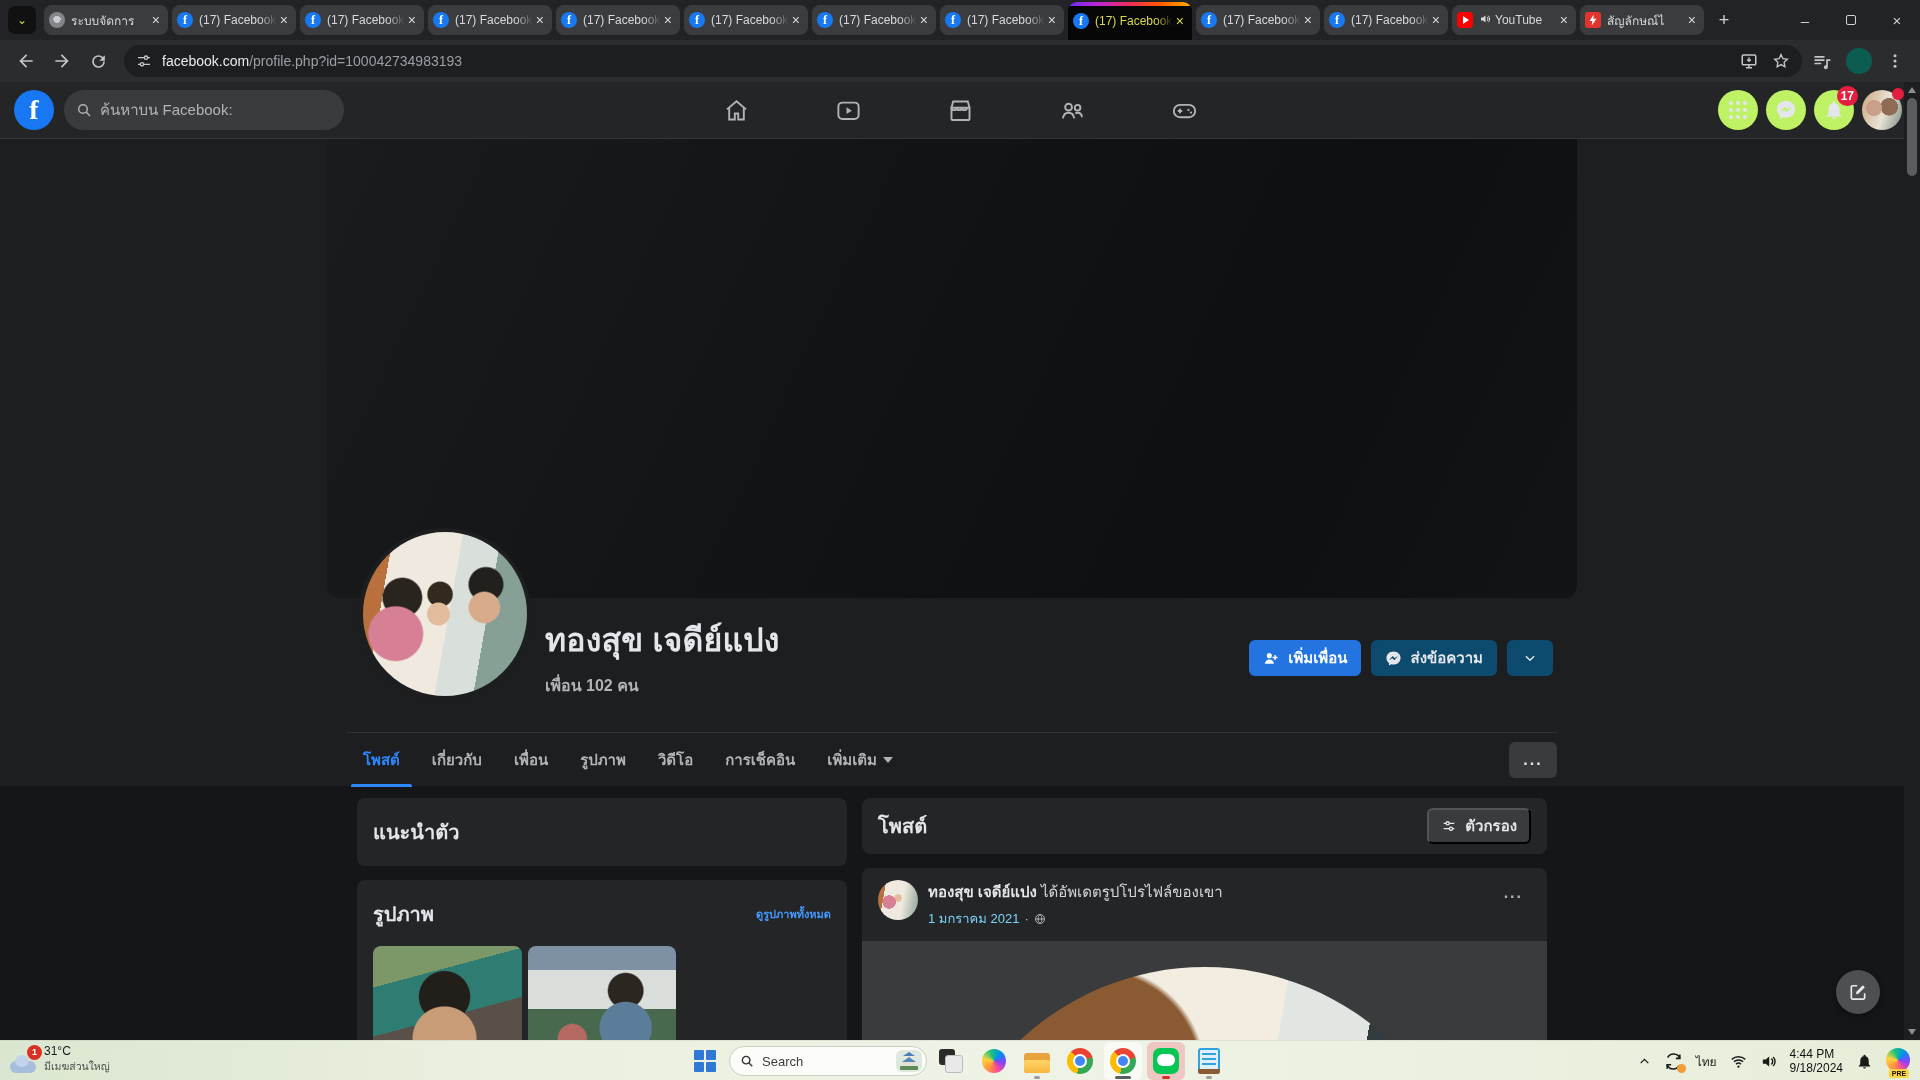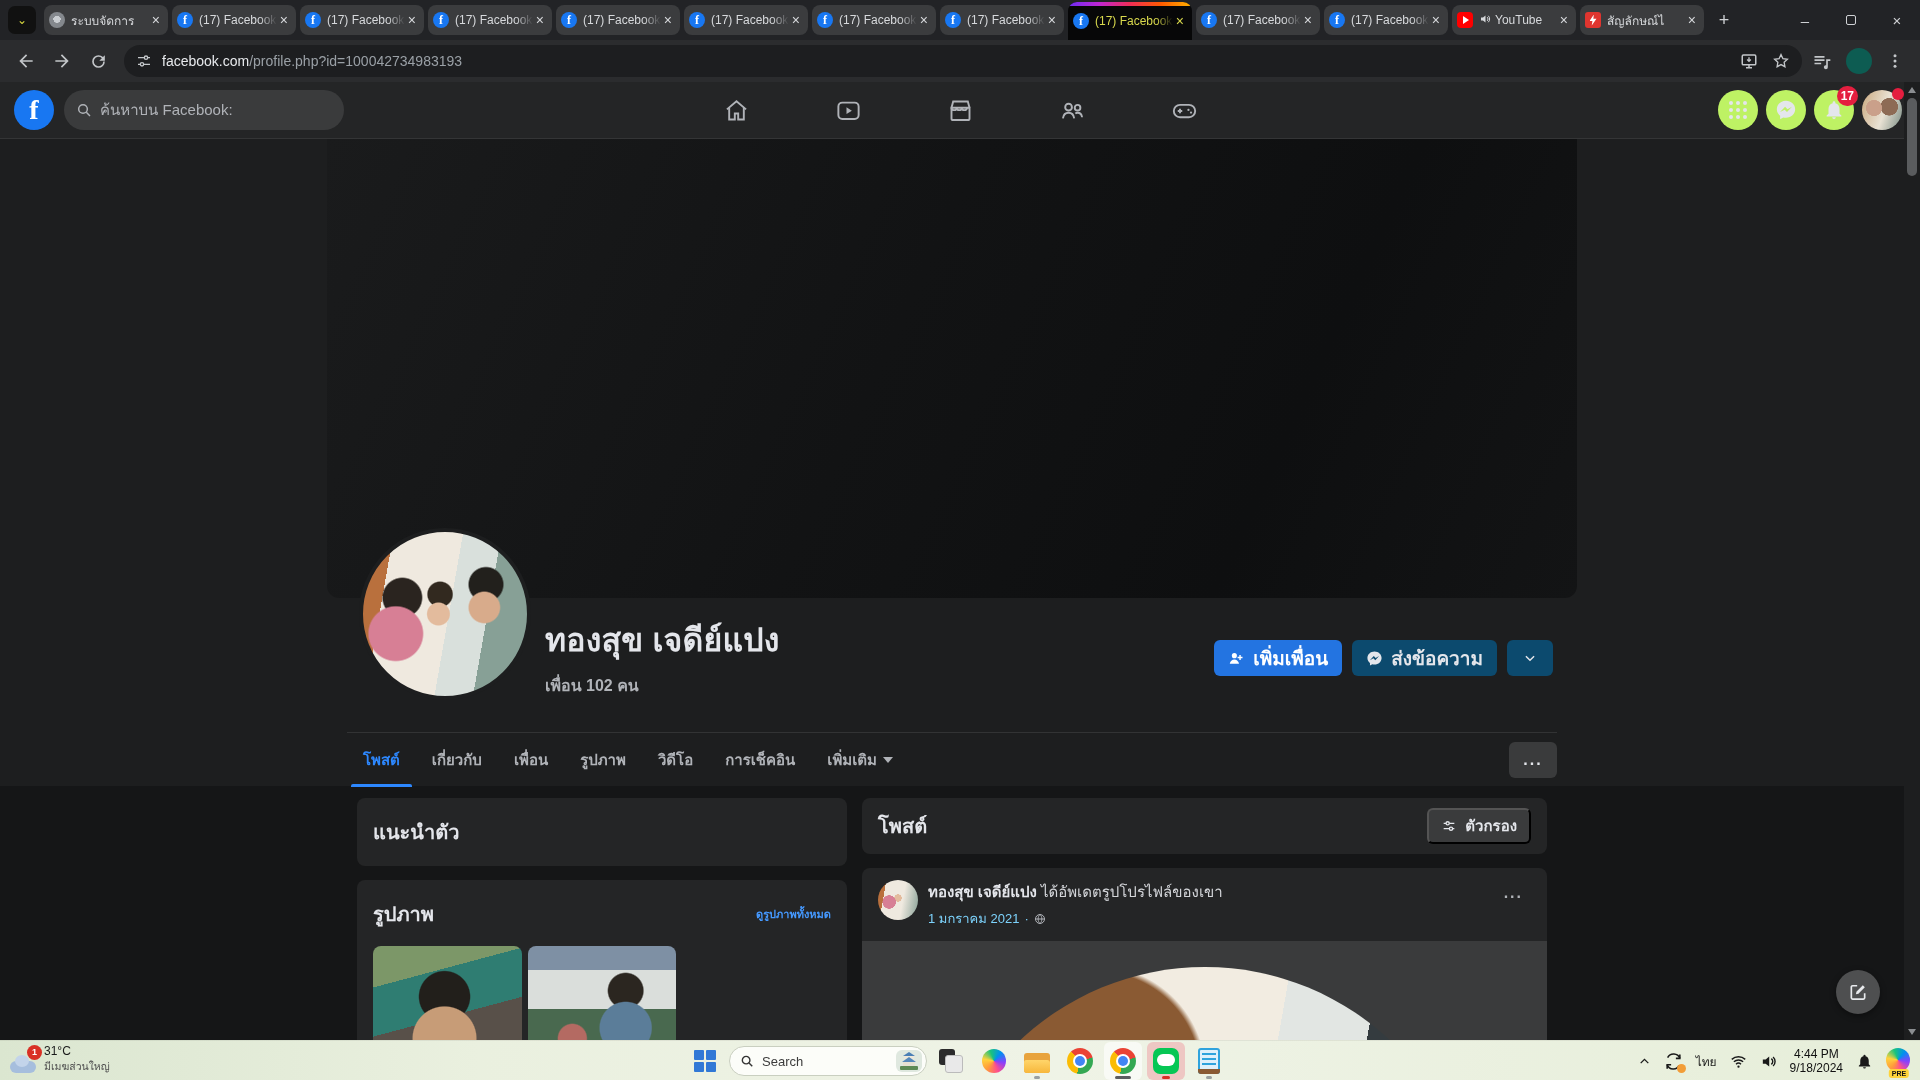--- a/index.html
+++ b/index.html
@@ -58,21 +58,21 @@
   .page{position:absolute;top:138px;left:0;width:1904px;height:902px;background:#151617}
   .topsection{background:#1d1e1f;padding-bottom:0}
   .pcard{width:1250px;margin:0 auto;position:relative}
   .cover{height:460px;border-radius:0 0 12px 12px;background:linear-gradient(115deg,#1a1b1c,#121314 45%,#0e0f10 75%,#131415)}
   .inforow{height:134px;position:relative}
   .bigav{position:absolute;left:32px;top:-70px;width:172px;height:172px;border-radius:50%;border:4px solid #1d1e1f;background:radial-gradient(circle at 20% 62%,#d77f95 0 16%,transparent 17%),radial-gradient(circle at 24% 40%,#2a241f 0 12%,transparent 13%),radial-gradient(circle at 46% 50%,#e3bb9d 0 9%,transparent 10%),radial-gradient(circle at 47% 38%,#32291f 0 9%,transparent 10%),radial-gradient(circle at 74% 46%,#d8ab8b 0 10%,transparent 11%),radial-gradient(circle at 75% 32%,#22201c 0 10%,transparent 11%),linear-gradient(100deg,#b9703d 0 16%,#efe9df 16% 52%,#d9e0dc 52% 72%,#87a096 72%)}
   .nameblock{position:absolute;left:218px;top:16px}
   .pname{color:#e4e6eb;font-size:32px;font-weight:bold;letter-spacing:.2px}
   .pfriends{color:#b0b3b8;font-size:16px;margin-top:8px;font-weight:bold}
   .actions{position:absolute;right:24px;top:42px;display:flex;gap:10px}
-  .btn{height:36px;border-radius:6px;display:flex;align-items:center;justify-content:center;gap:8px;font-size:19px;font-weight:bold;padding:0 14px;border:none;cursor:pointer}
+  .btn{height:36px;border-radius:6px;display:flex;align-items:center;justify-content:center;gap:8px;font-size:15px;font-weight:bold;padding:0 14px;border:none;cursor:pointer}
   .btn-blue{background:#2374e1;color:#fff}
   .btn-gray{background:#0c4a6e;color:#e4e6eb}
   .btn-chev{width:46px;padding:0}
   .tabsrow{margin:0 20px;border-top:1px solid #323334;height:54px;display:flex;align-items:center;position:relative}
   .ptab{height:54px;display:flex;align-items:center;padding:0 16px;color:#b0b3b8;font-size:15px;font-weight:bold;position:relative;gap:6px}
   .ptab.active{color:#2d88ff}
   .ptab.active::after{content:"";position:absolute;left:4px;right:4px;bottom:0;height:3px;background:#2d88ff;border-radius:2px 2px 0 0}
   .ptab .caret-ico{display:none;width:0;height:0;border-left:5px solid transparent;border-right:5px solid transparent;border-top:6px solid #b0b3b8}
   .ptab.caret .caret-ico{display:block}
   .morebtn{position:absolute;right:0;top:9px;width:48px;height:36px;border-radius:6px;background:#3a3b3c;color:#e4e6eb;display:flex;align-items:center;justify-content:center;font-size:16px;letter-spacing:2px;font-weight:bold}
@@ -140,21 +140,21 @@
   .chrome::before{content:"";position:absolute;inset:6px;border-radius:50%;background:#fff}
   .chrome::after{content:"";position:absolute;inset:8px;border-radius:50%;background:#4285f4}
   .lineico{width:26px;height:26px;border-radius:7px;background:#06c755;position:relative}
   .lineico::after{content:"";position:absolute;left:4px;top:6px;width:18px;height:12px;border-radius:6px;background:#fff}
   .notepad{width:22px;height:26px;background:#dff0fa;border:2px solid #2fa3dd;border-radius:3px;position:relative}
   .notepad::before{content:"";position:absolute;left:2px;top:3px;right:2px;height:2px;background:#2fa3dd;box-shadow:0 5px 0 #2fa3dd,0 10px 0 #2fa3dd}
   .notepad::after{content:"";position:absolute;left:-2px;right:-2px;bottom:-2px;height:5px;background:#8a5a33;border-radius:0 0 3px 3px}
   .tray{position:absolute;right:8px;top:0;height:40px;display:flex;align-items:center;gap:13px}
   .trayico{color:#1a1a1a;display:flex;align-items:center;justify-content:center}
   .langtxt{font-size:12px;color:#1a1a1a}
-  .clock{text-align:center;font-size:12px;color:#111;line-height:14px}
+  .clock{text-align:left;font-size:12px;color:#111;line-height:14px}
   .syncwrap{position:relative}
   .syncdot{position:absolute;right:-3px;bottom:-2px;width:9px;height:9px;border-radius:50%;background:#f29d38}
   .cop-tray{position:relative;width:26px;height:26px}
   .prebadge{position:absolute;left:50%;transform:translateX(-50%);bottom:-4px;background:#ffd43a;color:#111;font-size:7px;font-weight:bold;border-radius:3px;padding:1px 3px}
 </style>
 </head>
 <body>
 
 <div id="screen">
 

